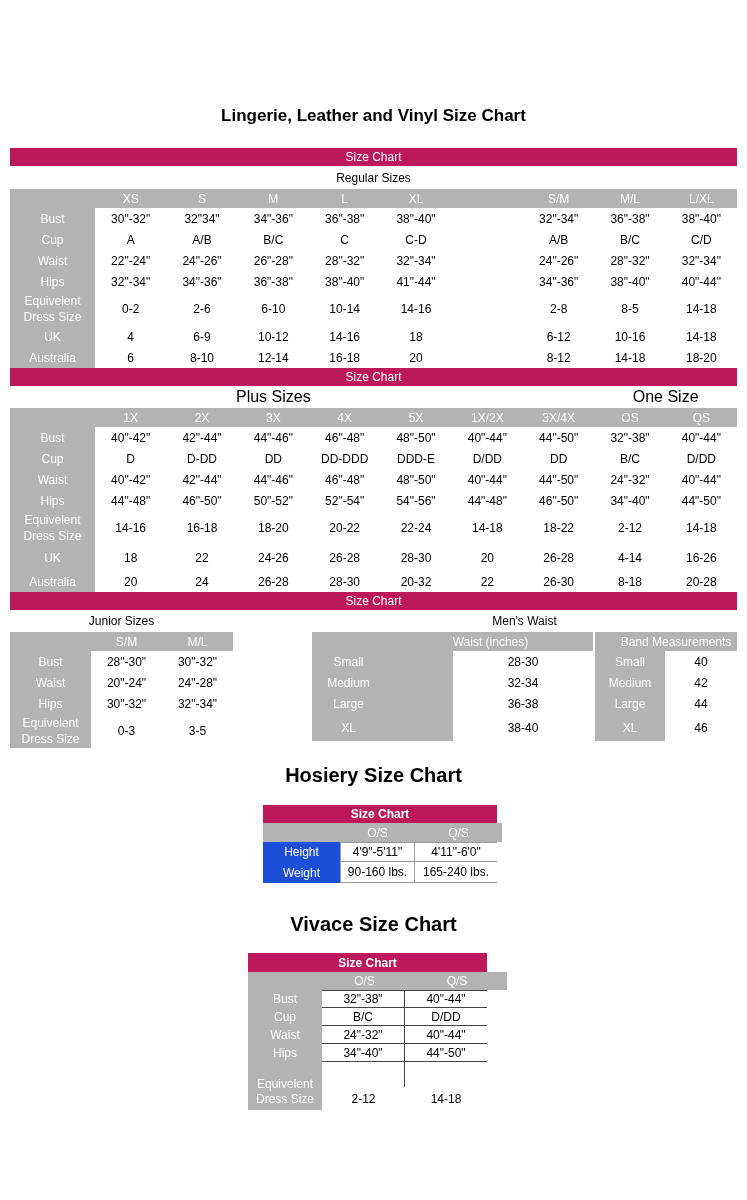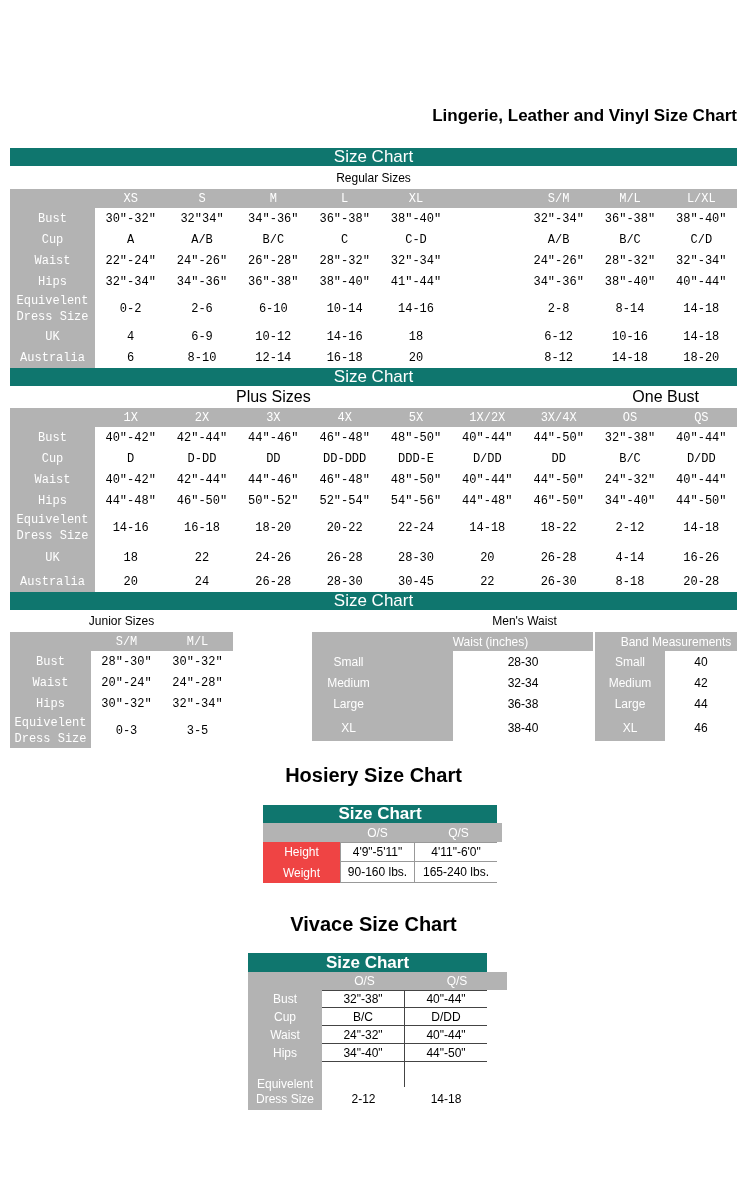--- a/index.html
+++ b/index.html
@@ -3,30 +3,30 @@
 <meta charset="utf-8">
 <style>
   * { box-sizing: border-box; }
   html, body { margin: 0; padding: 0; }
   body {
     width: 747px; height: 1200px; background: #ffffff;
     font-family: "Liberation Sans", sans-serif; color: #000;
   }
   .content { padding: 0 10px; }
 
-  .main-title { margin: 0 0 23px 0; padding-top: 106px; font-size: 17px; font-weight: bold; text-align: right; line-height: 19px; }
+  .main-title { margin: 0 0 23px 0; padding-top: 106px; font-size: 17px; font-weight: bold; text-align: center; line-height: 19px; }
   .sub-title  { margin: 17px 0 0 0; font-size: 20px; font-weight: bold; text-align: center; line-height: 19px; }
   .sub-title.vivace-t { margin-top: 32px; }
 
-  .bar { height: 18px; background: #0f766e; color: #fff; font-size: 17px;
+  .bar { height: 18px; background: #be185d; color: #fff; font-size: 12px;
          display: flex; align-items: center; justify-content: center; }
   .section-label { height: 23px; font-size: 12px; display: flex; align-items: center; justify-content: center; }
 
   
-  .tr { display: grid; font-family: Liberation Mono, monospace; }
+  .tr { display: grid; }
   .t-main .tr { grid-template-columns: 85px repeat(9, 1fr); min-height: 21px; }
   .t-junior .tr { grid-template-columns: 81px 1fr 1fr; min-height: 21px; }
   .t-main .thr, .t-junior .thr { min-height: 19px; }
   .t-plus .tr:nth-child(7) { min-height: 26px; }
   .c { display: flex; align-items: center; justify-content: center;
        font-size: 12px; text-align: center; line-height: 16px; }
   .thr { background: #b3b3b3; color: #fff; }
   .lab { background: #b3b3b3; color: #fff; padding: 1px 2px; }
   .td  { background: #fff; }
 
@@ -56,21 +56,21 @@
   .mens-left .m-label { padding-right: 68px; }
   .m-val { display: flex; align-items: center; justify-content: center; background: #fff; }
 
   
   .hosiery { margin: 20px 0 0 253px; width: 239px; font-size: 12px; }
   .hosiery .s-bar { width: 234px; height: 18px; font-weight: bold; }
   .h-hdr { display: grid; grid-template-columns: 77px 75px 87px; height: 19px; background: #b3b3b3; color: #fff; }
   .h-row { display: grid; grid-template-columns: 77px 75px 82px; }
   .h-r1 { height: 20px; } .h-r2 { height: 21px; }
   .h-c { display: flex; align-items: center; justify-content: center; text-align: center; }
-  .h-lab { background: #ef4444; color: #fff; }
+  .h-lab { background: #1d4ed8; color: #fff; }
   .h-td { background: #fff; border-bottom: 1px solid #999; }
   .h-r1 .h-td { border-top: 1px solid #999; }
   .h-td1 { border-left: 1px solid #999; border-right: 1px solid #999; }
 
   
   .vivace { margin: 19px 0 0 238px; width: 259px; font-size: 12px; }
   .vivace .s-bar { width: 239px; height: 19px; font-weight: bold; }
   .v-hdr { display: grid; grid-template-columns: 74px 85px 100px; height: 18px; background: #b3b3b3; color: #fff; }
   .v-row { display: grid; grid-template-columns: 74px 83px 82px; height: 18px; }
   .v-c { display: flex; align-items: center; justify-content: center; text-align: center; }
@@ -157,21 +157,21 @@
       </div>
       <div class="tr">
         <div class="c lab">Equivelent Dress Size</div>
         <div class="c td">0-2</div>
         <div class="c td">2-6</div>
         <div class="c td">6-10</div>
         <div class="c td">10-14</div>
         <div class="c td">14-16</div>
         <div class="c td"></div>
         <div class="c td">2-8</div>
-        <div class="c td">8-14</div>
+        <div class="c td">8-5</div>
         <div class="c td">14-18</div>
       </div>
       <div class="tr">
         <div class="c lab">UK</div>
         <div class="c td">4</div>
         <div class="c td">6-9</div>
         <div class="c td">10-12</div>
         <div class="c td">14-16</div>
         <div class="c td">18</div>
         <div class="c td"></div>
@@ -189,21 +189,21 @@
         <div class="c td"></div>
         <div class="c td">8-12</div>
         <div class="c td">14-18</div>
         <div class="c td">18-20</div>
       </div>
     </div>
 
   <div class="bar">Size Chart</div>
   <div class="span-row">
     <span class="plus-span">Plus Sizes</span>
-    <span class="one-span">One Bust</span>
+    <span class="one-span">One Size</span>
   </div>
 
   <div class="t-main t-plus">
       <div class="tr thr">
         <div class="c lab"></div>
         <div class="c th">1X</div>
         <div class="c th">2X</div>
         <div class="c th">3X</div>
         <div class="c th">4X</div>
         <div class="c th">5X</div>
@@ -283,21 +283,21 @@
         <div class="c td">26-28</div>
         <div class="c td">4-14</div>
         <div class="c td">16-26</div>
       </div>
       <div class="tr">
         <div class="c lab">Australia</div>
         <div class="c td">20</div>
         <div class="c td">24</div>
         <div class="c td">26-28</div>
         <div class="c td">28-30</div>
-        <div class="c td">30-45</div>
+        <div class="c td">20-32</div>
         <div class="c td">22</div>
         <div class="c td">26-30</div>
         <div class="c td">8-18</div>
         <div class="c td">20-28</div>
       </div>
     </div>
 
   <div class="bar">Size Chart</div>
   <div class="jm-labels">
     <span class="j-lab">Junior Sizes</span>

